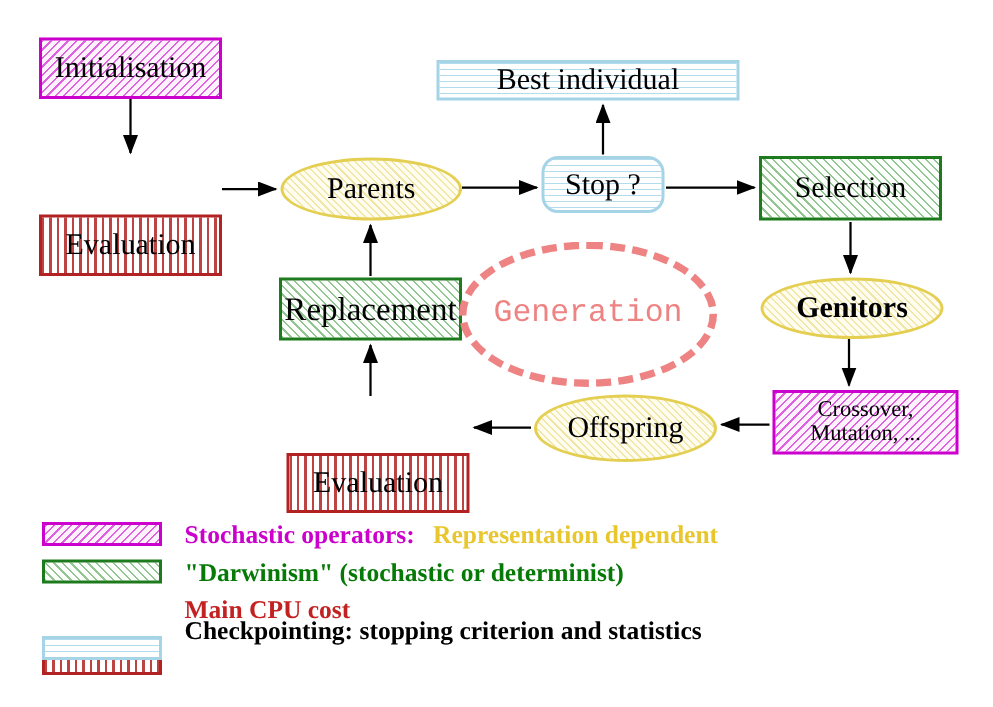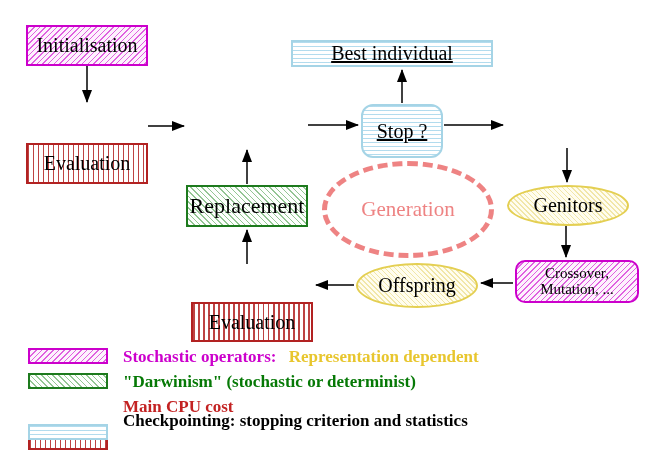--- a/index.html
+++ b/index.html
@@ -21,28 +21,27 @@
     background:repeating-linear-gradient(90deg,rgba(178,34,34,0.85) 0 1.5px,transparent 1.5px 5px),#fff;
     margin-top:37px;
   }
   .hatch-green{
     border:2px solid #1d7a1d;
     background:repeating-linear-gradient(45deg,rgba(60,150,60,0.55) 0 1px,transparent 1px 4px),#fdfffd;
   }
   .stripe-cyan{
     border:2px solid #a5d4e6;
     background:repeating-linear-gradient(180deg,rgba(170,216,236,0.9) 0 1px,transparent 1px 4px),#fff;
-    text-decoration:underline;
   }
   .ellipse-yellow{
     border:2px solid #e4cf52;border-radius:50%;
     background:repeating-linear-gradient(45deg,rgba(230,212,110,0.55) 0 1px,transparent 1px 3.5px),#fffdef;
   }
   .rounded{border-radius:12px;}
-  .small-label{font-size:15px;border-radius:10px;}
+  .small-label{font-size:15px;}
   
   .generation{
     position:absolute;box-sizing:border-box;border:5px dashed #ee8383;border-radius:50%;
     display:flex;align-items:center;justify-content:center;
     color:#ee8383;font-size:21px;background:transparent;
   }
   
   #arrows{position:absolute;left:0;top:0;width:662px;height:471px;pointer-events:none;}
   
   .swatch{position:absolute;box-sizing:border-box;width:80px;height:16px;}
@@ -72,40 +71,42 @@
     <line x1="513" y1="283" x2="481" y2="283" stroke="#000" stroke-width="1.5" marker-end="url(#ah)"></line>
     <line x1="354" y1="285" x2="316" y2="285" stroke="#000" stroke-width="1.5" marker-end="url(#ah)"></line>
     <line x1="247" y1="264" x2="247" y2="230" stroke="#000" stroke-width="1.5" marker-end="url(#ah)"></line>
     <line x1="247" y1="184" x2="247" y2="150" stroke="#000" stroke-width="1.5" marker-end="url(#ah)"></line>
   </svg>
 
   <div class="node hatch-magenta" style="left:26px;top:25px;width:122px;height:41px;">Initialisation</div>
 
   <div class="node stripe-red" style="left:26px;top:106px;width:122px;height:41px;">Evaluation</div>
 
+  <div class="node ellipse-yellow" style="left:187px;top:105px;width:121px;height:42px;">Parents</div>
 
   <div class="node stripe-cyan" style="left:291px;top:40px;width:202px;height:27px;">Best individual</div>
 
-  <div class="node stripe-cyan rounded" style="left:361px;top:104px;width:82px;height:54px;">Stop ?</div>
+  <div class="node stripe-cyan rounded" style="left:361px;top:104px;width:82px;height:38px;border-radius:11px;">Stop ?</div>
 
+  <div class="node hatch-green" style="left:506px;top:104px;width:122px;height:43px;">Selection</div>
 
-  <div class="node ellipse-yellow" style="left:507px;top:185px;width:122px;height:41px;">Genitors</div>
+  <div class="node ellipse-yellow" style="left:507px;top:185px;width:122px;height:41px;font-weight:bold;">Genitors</div>
 
   <div class="node hatch-magenta small-label" style="left:515px;top:260px;width:124px;height:43px;flex-direction:column;">
     <div>Crossover,</div>
     <div>Mutation, ...</div>
   </div>
 
   <div class="node ellipse-yellow" style="left:356px;top:263px;width:122px;height:45px;">Offspring</div>
 
   <div class="node stripe-red" style="left:191px;top:265px;width:122px;height:40px;">Evaluation</div>
 
   <div class="node hatch-green" style="left:186px;top:185px;width:122px;height:42px;font-size:22px;">Replacement</div>
 
-  <div class="generation" style="left:322px;top:161px;width:172px;height:97px;">Generation</div>
+  <div class="generation" style="left:306px;top:161px;width:172px;height:97px;font-family:Liberation Mono, monospace;">Generation</div>
 
   <div>
     <div class="swatch hatch-magenta" style="left:28px;top:348px;"></div>
     <div class="legend-text" style="top:347px;">
       <span style="color:#cc00cc;margin-top:28px;">Stochastic operators:</span>
       <span style="color:#e8c62e;padding-left:8px;">Representation dependent</span>
     </div>
 
     <div class="swatch hatch-green" style="left:28px;top:373px;"></div>
     <div class="legend-text" style="top:372px;color:#067906;">"Darwinism" (stochastic or determinist)</div>

